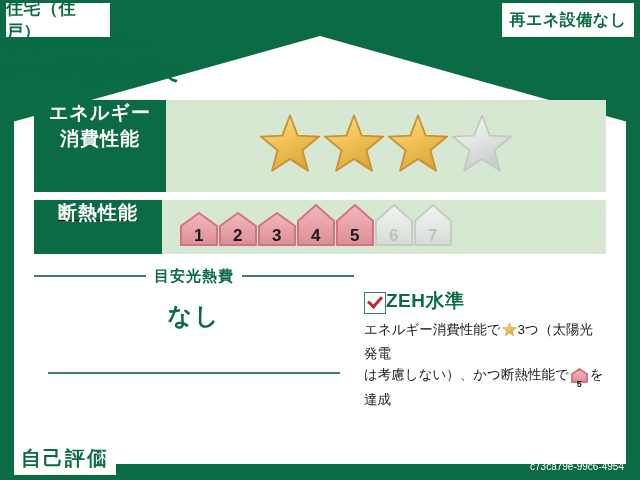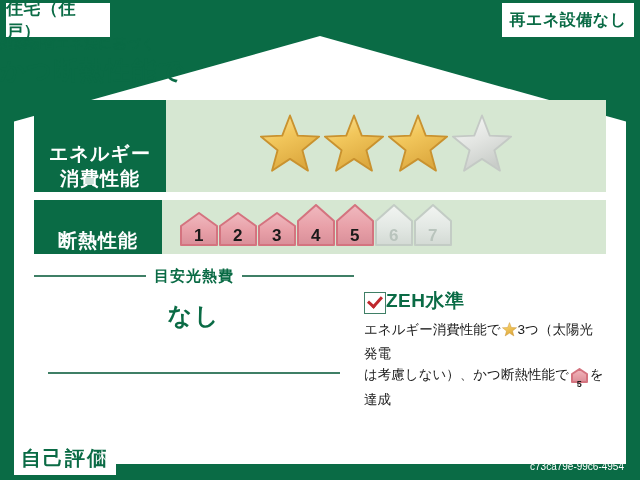--- a/index.html
+++ b/index.html
@@ -36,30 +36,30 @@
   
   .card{
     position:absolute;left:34px;top:100px;width:572px;height:340px;
     background:#ffffff;
   }
 
   
   .row{position:absolute;left:0;display:flex;align-items:stretch;}
   .row-label{
     background:#0a6b45;color:#fff;font-weight:bold;
-    display:flex;align-items:flex-end;justify-content:center;text-align:center;
+    display:flex;align-items:flex-start;justify-content:center;text-align:center;
     line-height:1.35;letter-spacing:1px;
   }
   .row-body{background:#d6e7d2;display:flex;align-items:center;}
 
   .row-energy{top:0;width:572px;height:92px;}
   .row-energy .row-label{width:132px;font-size:19px;}
   .row-energy .row-body{width:440px;justify-content:center;gap:4px;}
 
-  .row-insul{top:100px;width:572px;height:54px;}
+  .row-insul{top:100px;width:572px;height:54px;text-decoration:underline;}
   .row-insul .row-label{width:132px;font-size:19px;}
   .row-insul .row-body{width:440px;justify-content:flex-start;padding-left:18px;}
 
   
   .star{display:block;}
   .star + .star{margin-left:-2px;}
 
   
   .houses{display:flex;align-items:flex-end;gap:1px;}
   .hicon{position:relative;display:block;}

